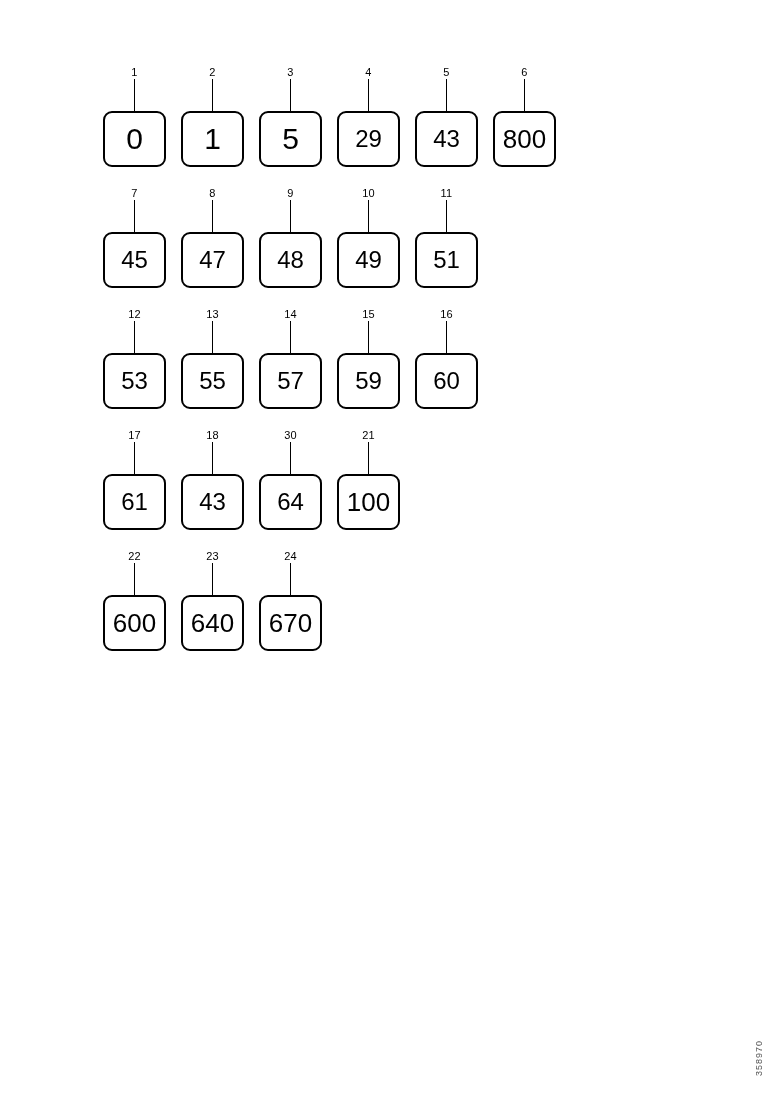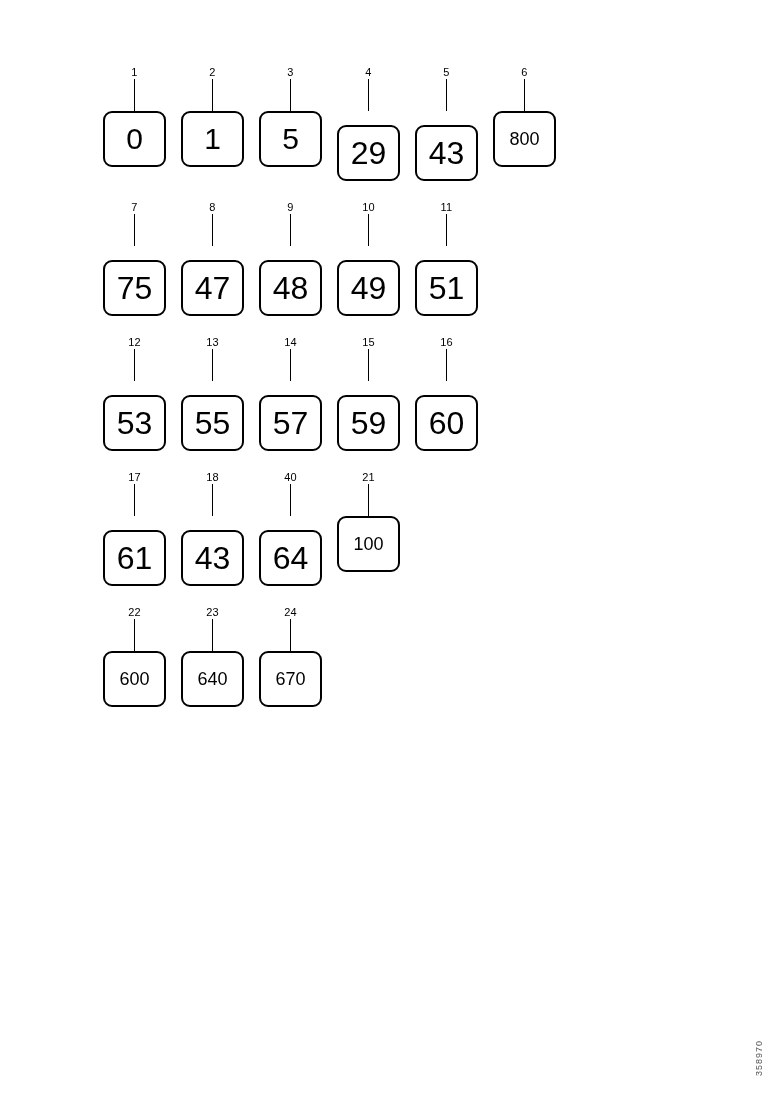--- a/index.html
+++ b/index.html
@@ -80,22 +80,22 @@
     display: flex;
     align-items: center;
     justify-content: center;
     font-family: "Liberation Sans", sans-serif;
     font-size: 30px;
     line-height: 30px;
     color: #000000;
     letter-spacing: 0px;
   }
 
-  .box.len2 { font-size: 32px; margin-top: 14px; }
-  .box.len3 { font-size: 18px; }
+  .box.len2 { font-size: 24px; }
+  .box.len3 { font-size: 26px; }
 
   .drawing-no {
     position: absolute;
     right: 14px;
     bottom: 24px;
     font-size: 9px;
     color: #555555;
     font-family: "Liberation Sans", sans-serif;
     writing-mode: vertical-rl;
     transform: rotate(180deg);
@@ -150,21 +150,21 @@
           </div>
           <div class="box len3">800</div>
         </div>
       </div>
       <div class="row">
         <div class="cell">
           <div class="callout">7</div>
           <div class="leader-wrap">
             <div class="leader"></div>
           </div>
-          <div class="box len2">75</div>
+          <div class="box len2">45</div>
         </div>
         <div class="cell">
           <div class="callout">8</div>
           <div class="leader-wrap">
             <div class="leader"></div>
           </div>
           <div class="box len2">47</div>
         </div>
         <div class="cell">
           <div class="callout">9</div>
@@ -234,21 +234,21 @@
           <div class="box len2">61</div>
         </div>
         <div class="cell">
           <div class="callout">18</div>
           <div class="leader-wrap">
             <div class="leader"></div>
           </div>
           <div class="box len2">43</div>
         </div>
         <div class="cell">
-          <div class="callout">40</div>
+          <div class="callout">30</div>
           <div class="leader-wrap">
             <div class="leader"></div>
           </div>
           <div class="box len2">64</div>
         </div>
         <div class="cell">
           <div class="callout">21</div>
           <div class="leader-wrap">
             <div class="leader"></div>
           </div>

